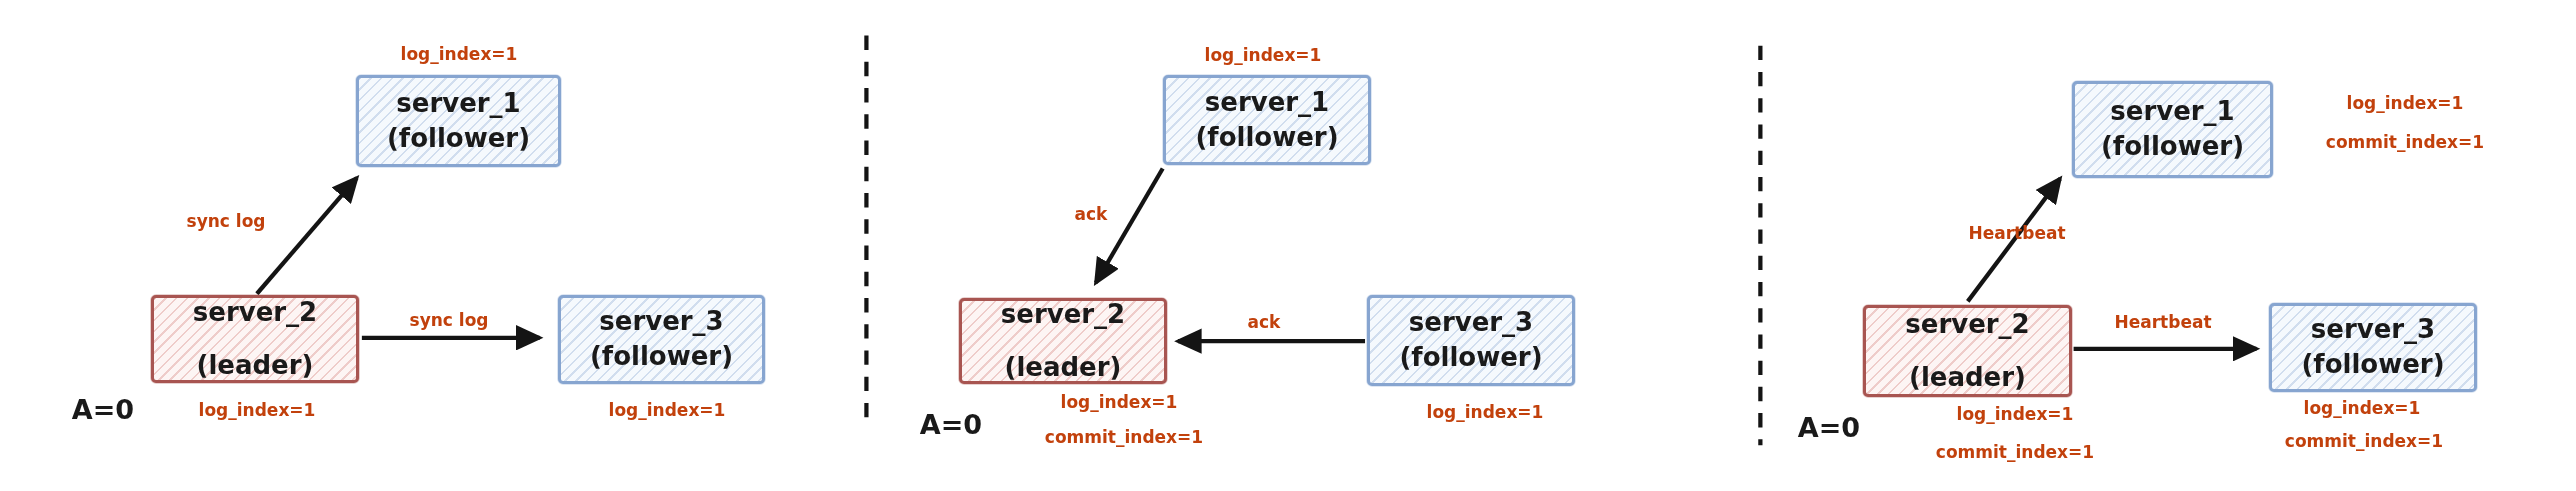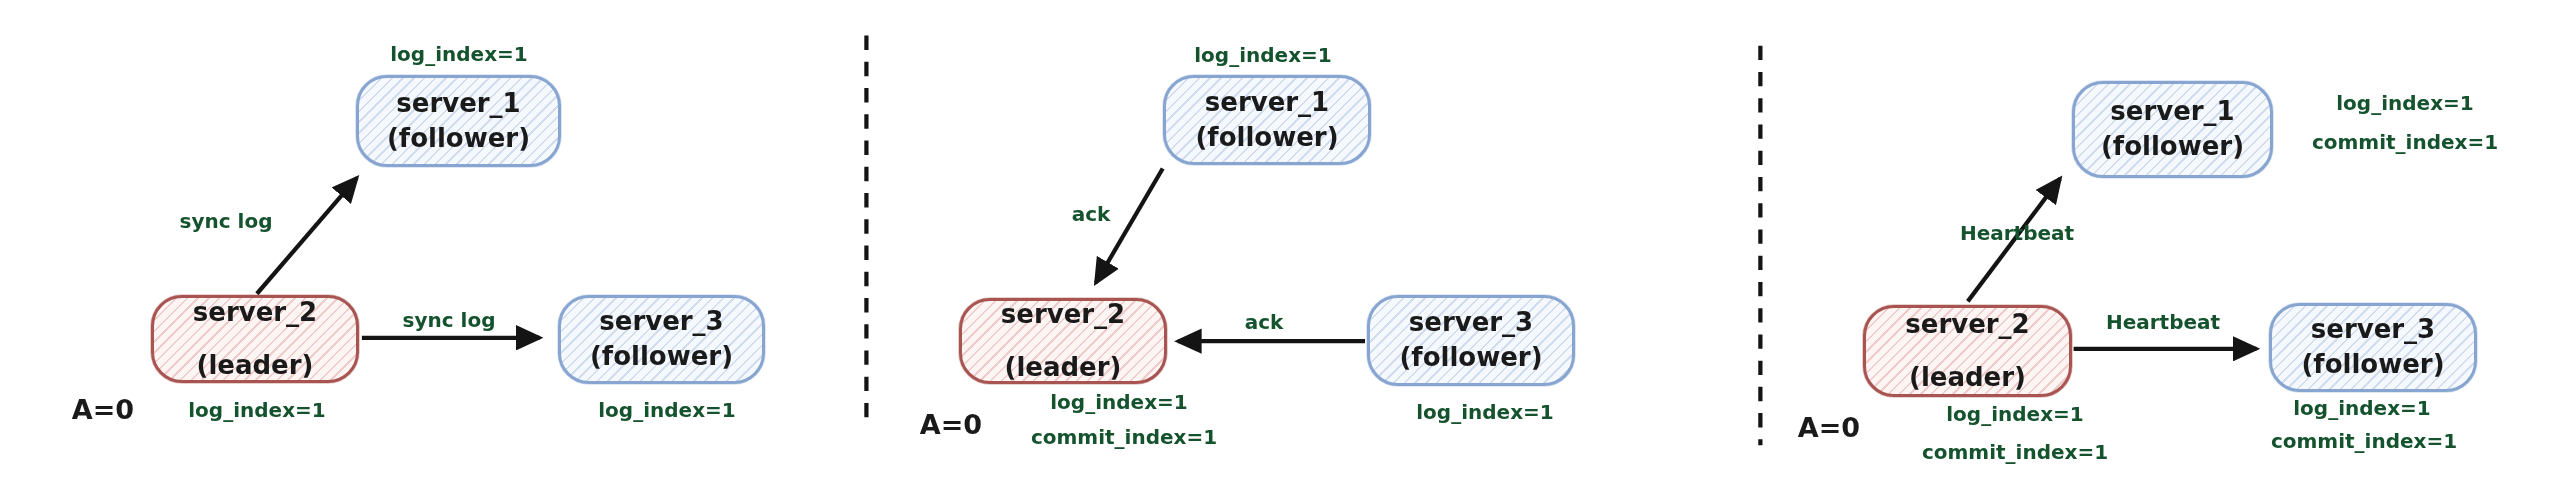--- a/index.html
+++ b/index.html
@@ -17,21 +17,21 @@
   }
   svg.overlay {
     position: absolute;
     left: 0; top: 0;
     width: 2576px;
     height: 491px;
   }
   .server-box {
     position: absolute;
     box-sizing: border-box;
-    border-radius: 31px;
+    border-radius: 5px;
     display: flex;
     flex-direction: column;
     align-items: center;
     justify-content: center;
     gap: 5.1px;
     text-align: center;
   }
   .server-box.follower {
     border: 3.4px solid #87a5d0;
     background-color: #f5f9fd;
@@ -60,21 +60,21 @@
     line-height: 1.15;
     white-space: nowrap;
   }
   .lbl {
     position: absolute;
     transform: translate(-50%, -50%);
     white-space: nowrap;
     font-weight: bold;
     line-height: 1;
   }
-  .lbl.red { color: #14532d; font-size: 20px; }
+  .lbl.red { color: #c2410c; font-size: 17px; }
   .lbl.black { color: #1a1a1a; font-size: 27px; }
 </style>
 </head>
 <body>
 
 <div id="stage">
 
   <svg class="overlay" viewBox="0 0 3040 580">
     <defs>
       <marker id="ah" markerWidth="7" markerHeight="6" refX="5.6" refY="3" orient="auto">

